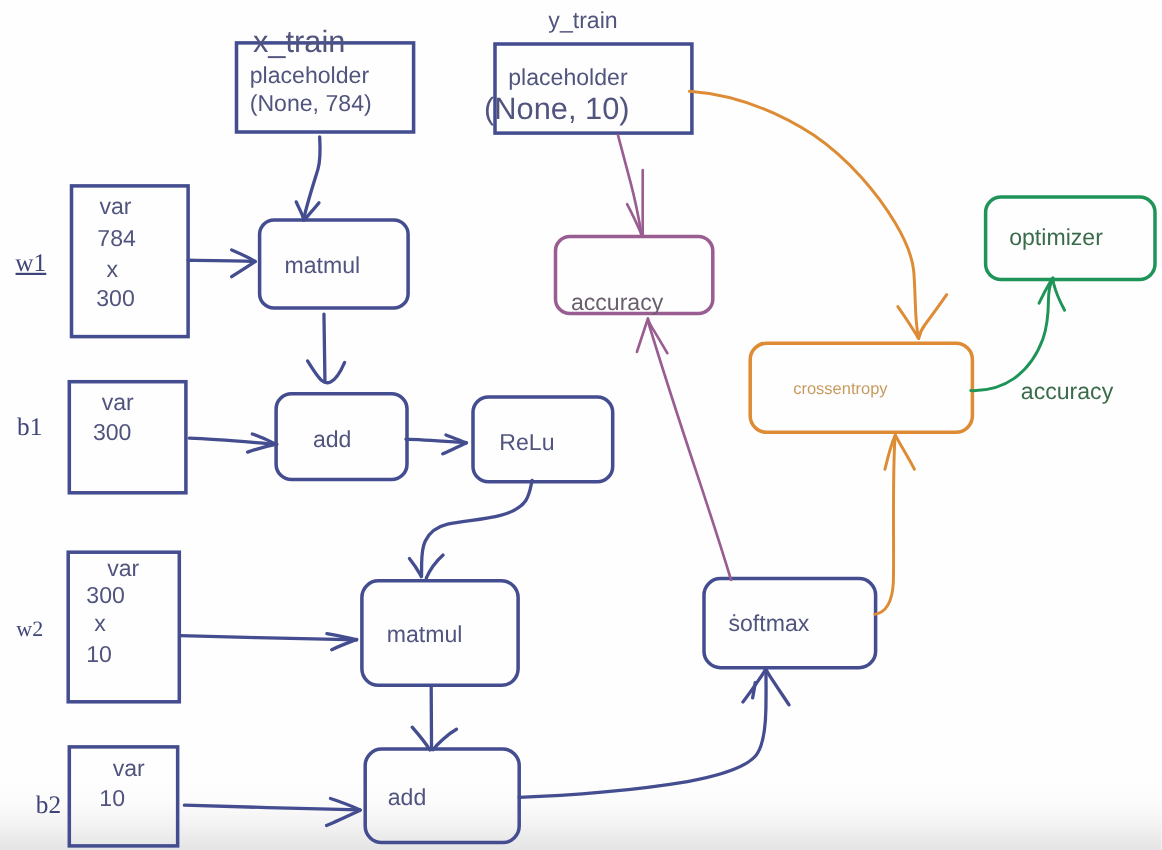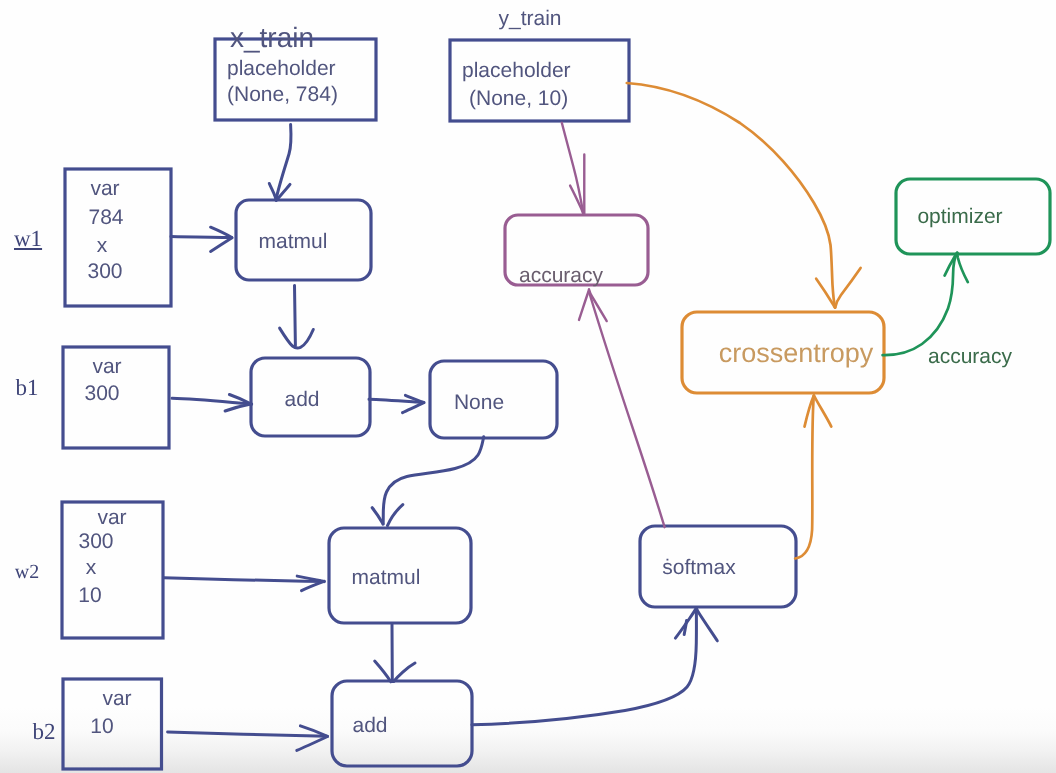--- a/index.html
+++ b/index.html
@@ -109,41 +109,41 @@
 <path d="M882.6,355.1 C897,355.5 910,352.5 922,344 C934,335.5 943,322 948,308.5 C952,297 953,284 953.1,274 C953.2,264.5 955,257 957.0,253.2" fill="none" stroke="#1f9459" stroke-width="2.7" stroke-linecap="round" stroke-linejoin="round"></path>
 <path d="M944.6,275.6 C947.5,269.5 952,261 955,256 C956,254.3 956.7,253.3 957.2,252.8" fill="none" stroke="#1f9459" stroke-width="2.7" stroke-linecap="round" stroke-linejoin="round"></path>
 <path d="M967.8,282.1 C964,275 959.5,264.5 957.8,257.5 C957.4,255.5 957.2,253.8 957.2,252.8" fill="none" stroke="#1f9459" stroke-width="2.7" stroke-linecap="round" stroke-linejoin="round"></path>
 </g>
 </g>
 </svg>
 <div id="labels">
 <div class="tl " style="left:226.5px;top:57.50px;font-size:21px;line-height:21px;color:#51557e;">placeholder</div>
 <div class="tl " style="left:226.7px;top:84.20px;font-size:21px;line-height:21px;color:#51557e;">(None, 784)</div>
 <div class="tl " style="left:462.1px;top:60.00px;font-size:21px;line-height:21px;color:#51557e;">placeholder</div>
-<div class="tl " style="left:469px;top:87.70px;font-size:21px;line-height:21px;color:#51557e;">(None, 10)</div>
+<div class="tl " style="left:440px;top:87.70px;font-size:28px;line-height:21px;color:#51557e;">(None, 10)</div>
 <div class="tl " style="left:104.6px;top:178.30px;transform:translateX(-50%);font-size:21px;line-height:21px;color:#51557e;">var</div>
 <div class="tl " style="left:105.8px;top:206.60px;transform:translateX(-50%);font-size:21px;line-height:21px;color:#51557e;">784</div>
 <div class="tl " style="left:102.2px;top:234.90px;transform:translateX(-50%);font-size:21px;line-height:21px;color:#51557e;">x</div>
 <div class="tl " style="left:105.4px;top:261.30px;transform:translateX(-50%);font-size:21px;line-height:21px;color:#51557e;">300</div>
 <div class="tl " style="left:106.7px;top:356.40px;transform:translateX(-50%);font-size:21px;line-height:21px;color:#51557e;">var</div>
 <div class="tl " style="left:101.9px;top:383.00px;transform:translateX(-50%);font-size:21px;line-height:21px;color:#51557e;">300</div>
 <div class="tl " style="left:111.8px;top:506.90px;transform:translateX(-50%);font-size:21px;line-height:21px;color:#51557e;">var</div>
 <div class="tl " style="left:95.5px;top:531.10px;transform:translateX(-50%);font-size:21px;line-height:21px;color:#51557e;">300</div>
 <div class="tl " style="left:90.8px;top:557.30px;transform:translateX(-50%);font-size:21px;line-height:21px;color:#51557e;">x</div>
 <div class="tl " style="left:90.0px;top:584.50px;transform:translateX(-50%);font-size:21px;line-height:21px;color:#51557e;">10</div>
 <div class="tl " style="left:116.8px;top:687.60px;transform:translateX(-50%);font-size:21px;line-height:21px;color:#51557e;">var</div>
 <div class="tl " style="left:101.5px;top:715.50px;transform:translateX(-50%);font-size:21px;line-height:21px;color:#51557e;">10</div>
 <div class="tl " style="left:293.2px;top:231.10px;transform:translateX(-50%);font-size:21px;line-height:21px;color:#51557e;">matmul</div>
 <div class="tl " style="left:301.6px;top:388.80px;transform:translateX(-50%);font-size:21px;line-height:21px;color:#51557e;">add</div>
-<div class="tl " style="left:479.4px;top:391.70px;transform:translateX(-50%);font-size:21px;line-height:21px;color:#51557e;">None</div>
+<div class="tl " style="left:479.4px;top:391.70px;transform:translateX(-50%);font-size:21px;line-height:21px;color:#51557e;">ReLu</div>
 <div class="tl " style="left:386.1px;top:566.60px;transform:translateX(-50%);font-size:21px;line-height:21px;color:#51557e;">matmul</div>
 <div class="tl " style="left:369.9px;top:714.80px;transform:translateX(-50%);font-size:21px;line-height:21px;color:#51557e;">add</div>
 <div class="tl " style="left:698.5px;top:557.10px;transform:translateX(-50%);font-size:21px;line-height:21px;color:#51557e;">ṡoftmax</div>
 <div class="tl " style="left:560.6px;top:236.50px;transform:translateX(-50%);font-size:21px;line-height:21px;color:#6a5e6e;margin-top:28px;">accuracy</div>
-<div class="tl " style="left:764.2px;top:342.50px;transform:translateX(-50%);font-size:27px;line-height:21px;color:#c89a60;margin-left:32px;">crossentropy</div>
+<div class="tl " style="left:764.2px;top:342.50px;transform:translateX(-50%);font-size:15px;line-height:21px;color:#c89a60;">crossentropy</div>
 <div class="tl " style="left:960.0px;top:205.90px;transform:translateX(-50%);font-size:21px;line-height:21px;color:#3a6b4a;">optimizer</div>
 <div class="tl " style="left:271.5px;top:27px;transform:translateX(-50%);font-size:28px;line-height:21px;color:#51557e;">x_train</div>
 <div class="tl " style="left:530.0px;top:8.10px;transform:translateX(-50%);font-size:21px;line-height:21px;color:#51557e;">y_train</div>
 <div class="tl " style="left:970.0px;top:346.10px;transform:translateX(-50%);font-size:21px;line-height:21px;color:#3a6b4a;">accuracy</div>
 <div class="tl serif-face" style="left:27.6px;top:227.00px;transform:translateX(-50%);font-size:23px;line-height:23px;color:#3f4578;text-decoration:underline;">w1</div>
 <div class="tl serif-face" style="left:27.0px;top:375.70px;transform:translateX(-50%);font-size:23px;line-height:23px;color:#3f4578;">b1</div>
 <div class="tl serif-face" style="left:26.8px;top:560.90px;transform:translateX(-50%);font-size:20px;line-height:23px;color:#3f4578;">w2</div>
 <div class="tl serif-face" style="left:44.2px;top:719.80px;transform:translateX(-50%);font-size:23px;line-height:23px;color:#3f4578;">b2</div>
 </div>
 </div>

